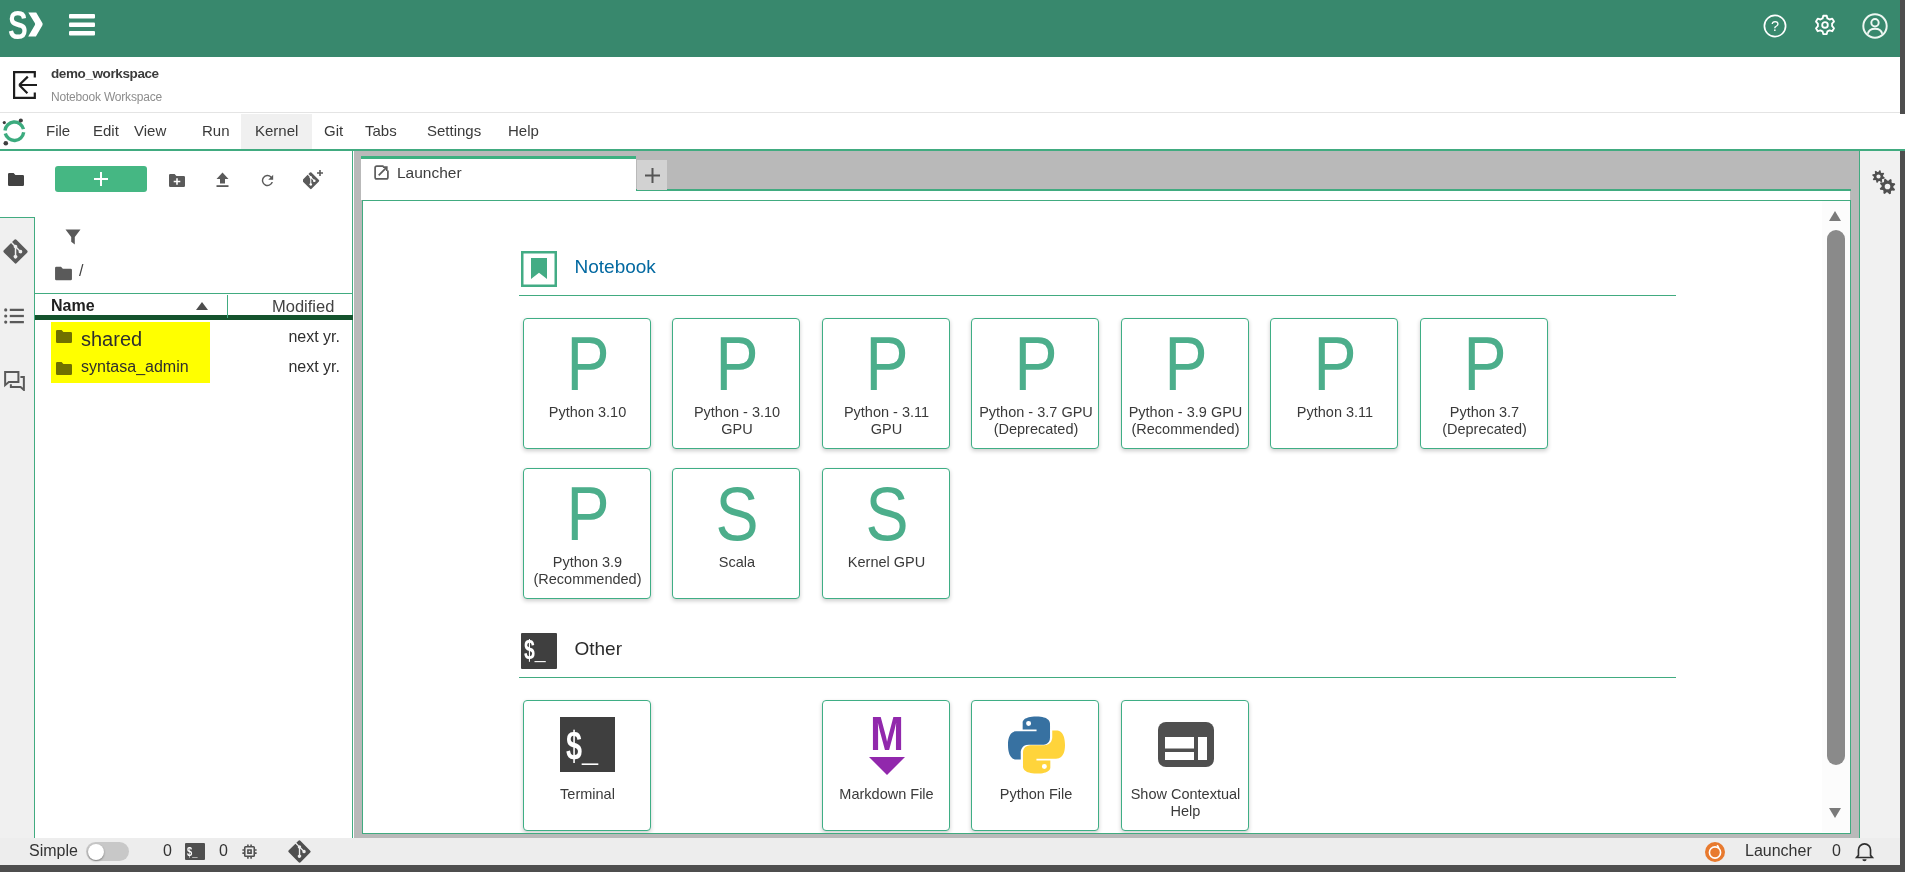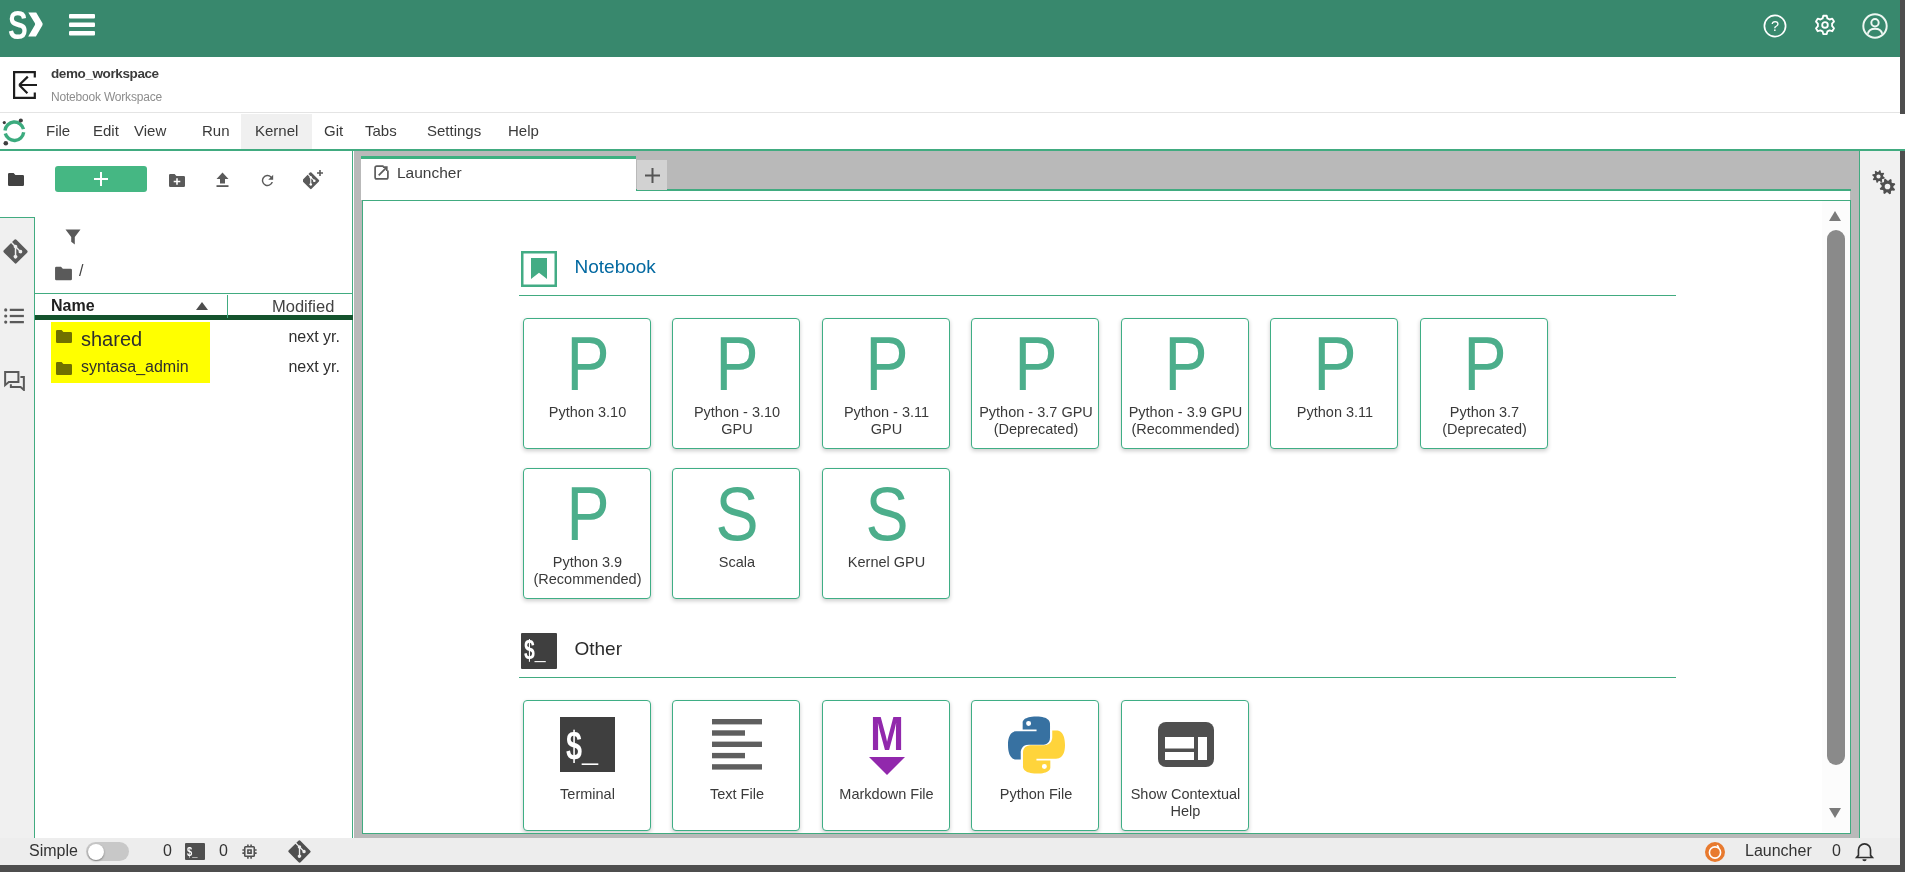--- a/index.html
+++ b/index.html
@@ -255,30 +255,20 @@
     </div>
     <span class="abs" style="left:212px;top:437px;font-size:19px;color:#2b2b2b">Other</span>
     <div class="abs sectionhr" style="left:156px;top:476px;width:1157px"></div>
 
     <div class="card" style="left:160px;top:499px">
       <div style="position:absolute;left:36px;top:16px;width:55px;height:55px;background:#3f3f3f">
         <span style="position:absolute;left:6px;top:7px;font-size:40px;font-weight:bold;color:#fff;transform:scale(0.72,1);transform-origin:0 0">$_</span>
       </div>
       <span class="lbl">Terminal</span>
     </div>
-    <div class="card" style="left:309.5px;top:499px">
-      <svg class="abs" style="left:39px;top:18px" width="50" height="51" viewBox="0 0 50 51">
-        <rect x="0" y="0" width="50" height="5.4" fill="#5f5f5f"></rect>
-        <rect x="0" y="11.3" width="33" height="5.4" fill="#5f5f5f"></rect>
-        <rect x="0" y="22.6" width="50" height="5.4" fill="#5f5f5f"></rect>
-        <rect x="0" y="33.9" width="33" height="5.4" fill="#5f5f5f"></rect>
-        <rect x="0" y="45.2" width="50" height="5.4" fill="#5f5f5f"></rect>
-      </svg>
-      <span class="lbl">Text File</span>
-    </div>
     <div class="card" style="left:459px;top:499px">
       <svg class="abs" style="left:38px;top:13px" width="52" height="62" viewBox="0 0 52 62">
         <text x="26" y="36" text-anchor="middle" font-family="Liberation Sans" font-weight="bold" font-size="48" fill="#9128ac" transform="translate(26,0) scale(0.84,1) translate(-26,0)">M</text>
         <path d="M8 43 H 44 L 26 61 Z" fill="#9128ac"></path>
       </svg>
       <span class="lbl">Markdown File</span>
     </div>
     <div class="card" style="left:608.5px;top:499px">
       <svg class="abs" style="left:36px;top:15px" width="57" height="58" viewBox="0 0 110 110">
         <path fill="#3771a1" d="M54.6 0 C26.5 0 28.3 12.2 28.3 12.2 l0 12.7 26.8 0 0 3.8 -37.4 0 C17.7 28.7 0 25.7 0 54.9 0 84.1 15.4 83.1 15.4 83.1 l9.2 0 0-13.2 c0 0 -0.5 -15.4 15.2 -15.4 l26.6 0 c0 0 14.7 0.2 14.7 -14.2 l0 -25.4 C81.1 14.9 83.6 0 54.6 0 Z M39.8 8.5 a4.8 4.8 0 1 1 0 9.6 4.8 4.8 0 0 1 0 -9.6 Z"></path>

